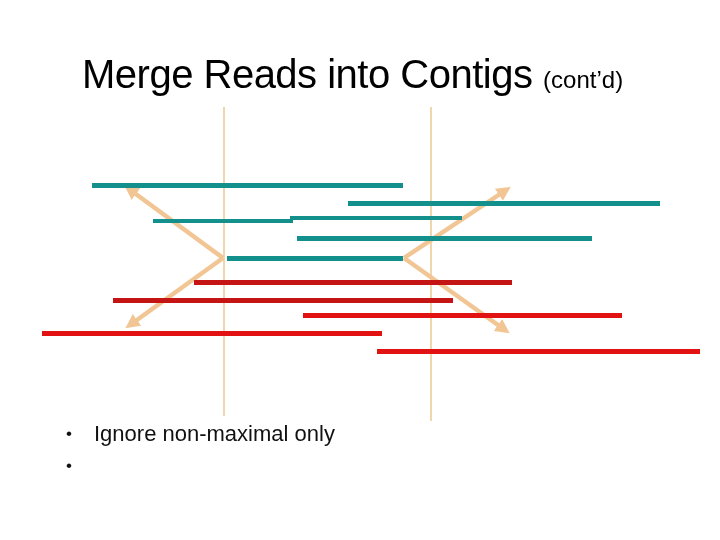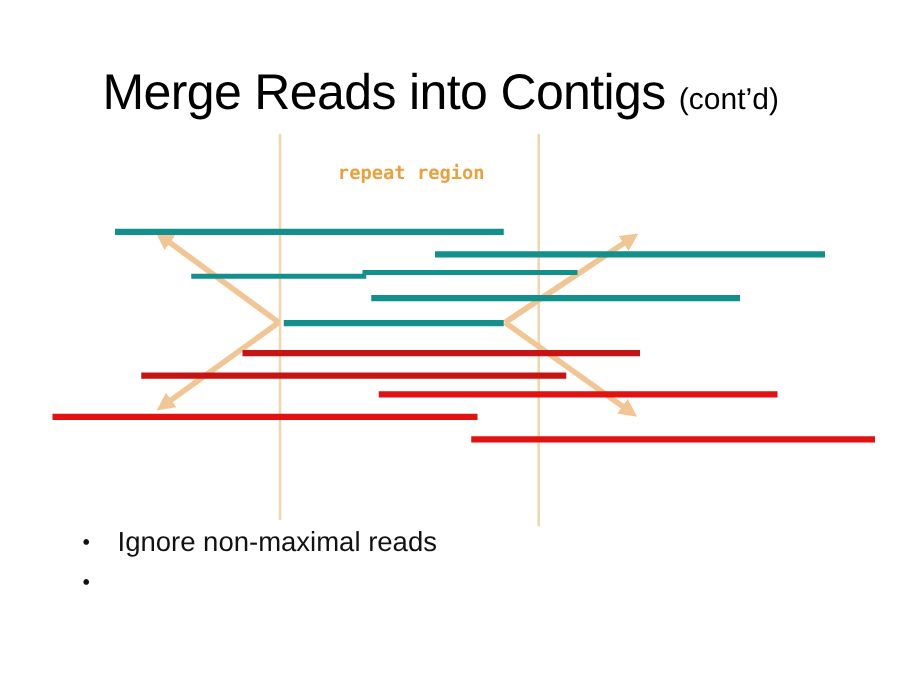--- a/index.html
+++ b/index.html
@@ -26,21 +26,20 @@
 </style>
 </head>
 <body>
 
 <div class="slide" id="slide">
 
   <div class="title">
     <span>Merge Reads into Contigs</span><span> </span><span class="suffix">(cont’d)</span>
   </div>
 
-  <div class="repeat-label" style="color: rgb(232, 161, 60);">repeat region</div>
 
   <div id="diagram-layer">
       <div class="guide" style="background: rgb(240, 214, 172); left: 223px; top: 107px; height: 309px;"></div>
       <div class="guide" style="background: rgb(240, 214, 172); left: 430px; top: 107px; height: 314px;"></div>
       <svg class="arrow-layer" width="720" height="540" xmlns="http://www.w3.org/2000/svg">
         <defs>
           <marker id="ah" viewBox="0 0 10 10" refX="6" refY="5" markerWidth="3.2" markerHeight="3.2" orient="auto-start-reverse">
             <path d="M0,0 L10,5 L0,10 z" fill="#F2C694"></path>
           </marker>
         </defs>
@@ -58,20 +57,20 @@
       <div class="read" style="background: rgb(196, 20, 20); left: 194px; width: 318px; top: 280px; height: 5px;"></div>
       <div class="read" style="background: rgb(196, 20, 20); left: 113px; width: 340px; top: 298px; height: 5px;"></div>
       <div class="read" style="background: rgb(227, 18, 18); left: 303px; width: 319px; top: 313px; height: 5px;"></div>
       <div class="read" style="background: rgb(227, 18, 18); left: 42px; width: 340px; top: 331px; height: 5px;"></div>
       <div class="read" style="background: rgb(227, 18, 18); left: 377px; width: 323px; top: 349px; height: 5px;"></div>
     </div>
 
   <div class="bullets">
     <div class="bullet-row">
       <span class="bullet-dot">•</span>
-      <span>Ignore non-maximal reads</span>
+      <span>Ignore non-maximal only</span>
     </div>
     <div class="bullet-row">
       <span class="bullet-dot">•</span>
     </div>
   </div>
 
 </div>
 
 </body></html>

